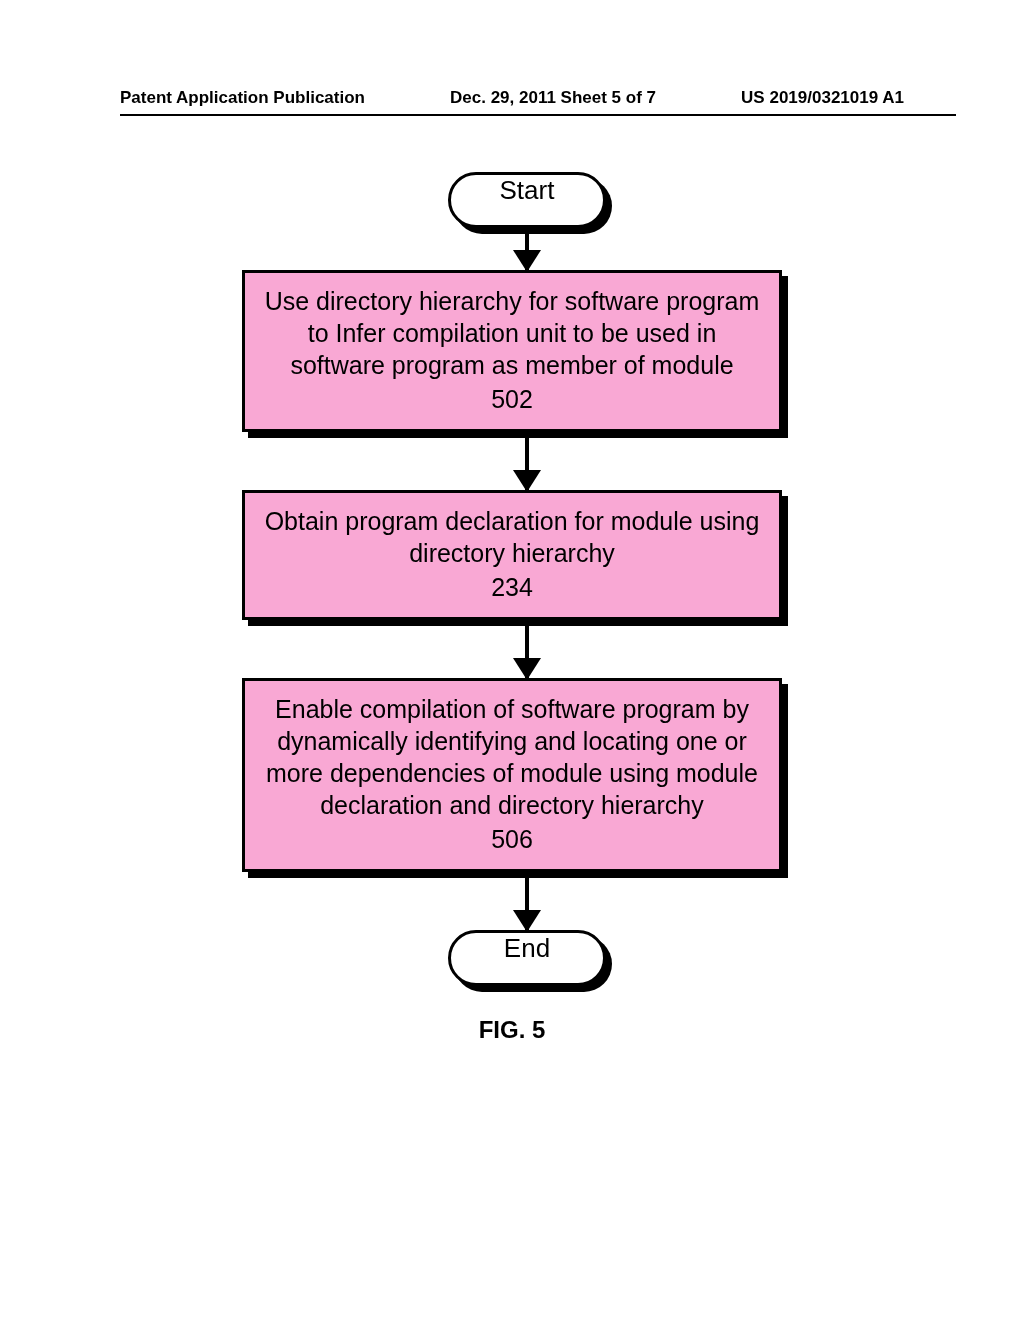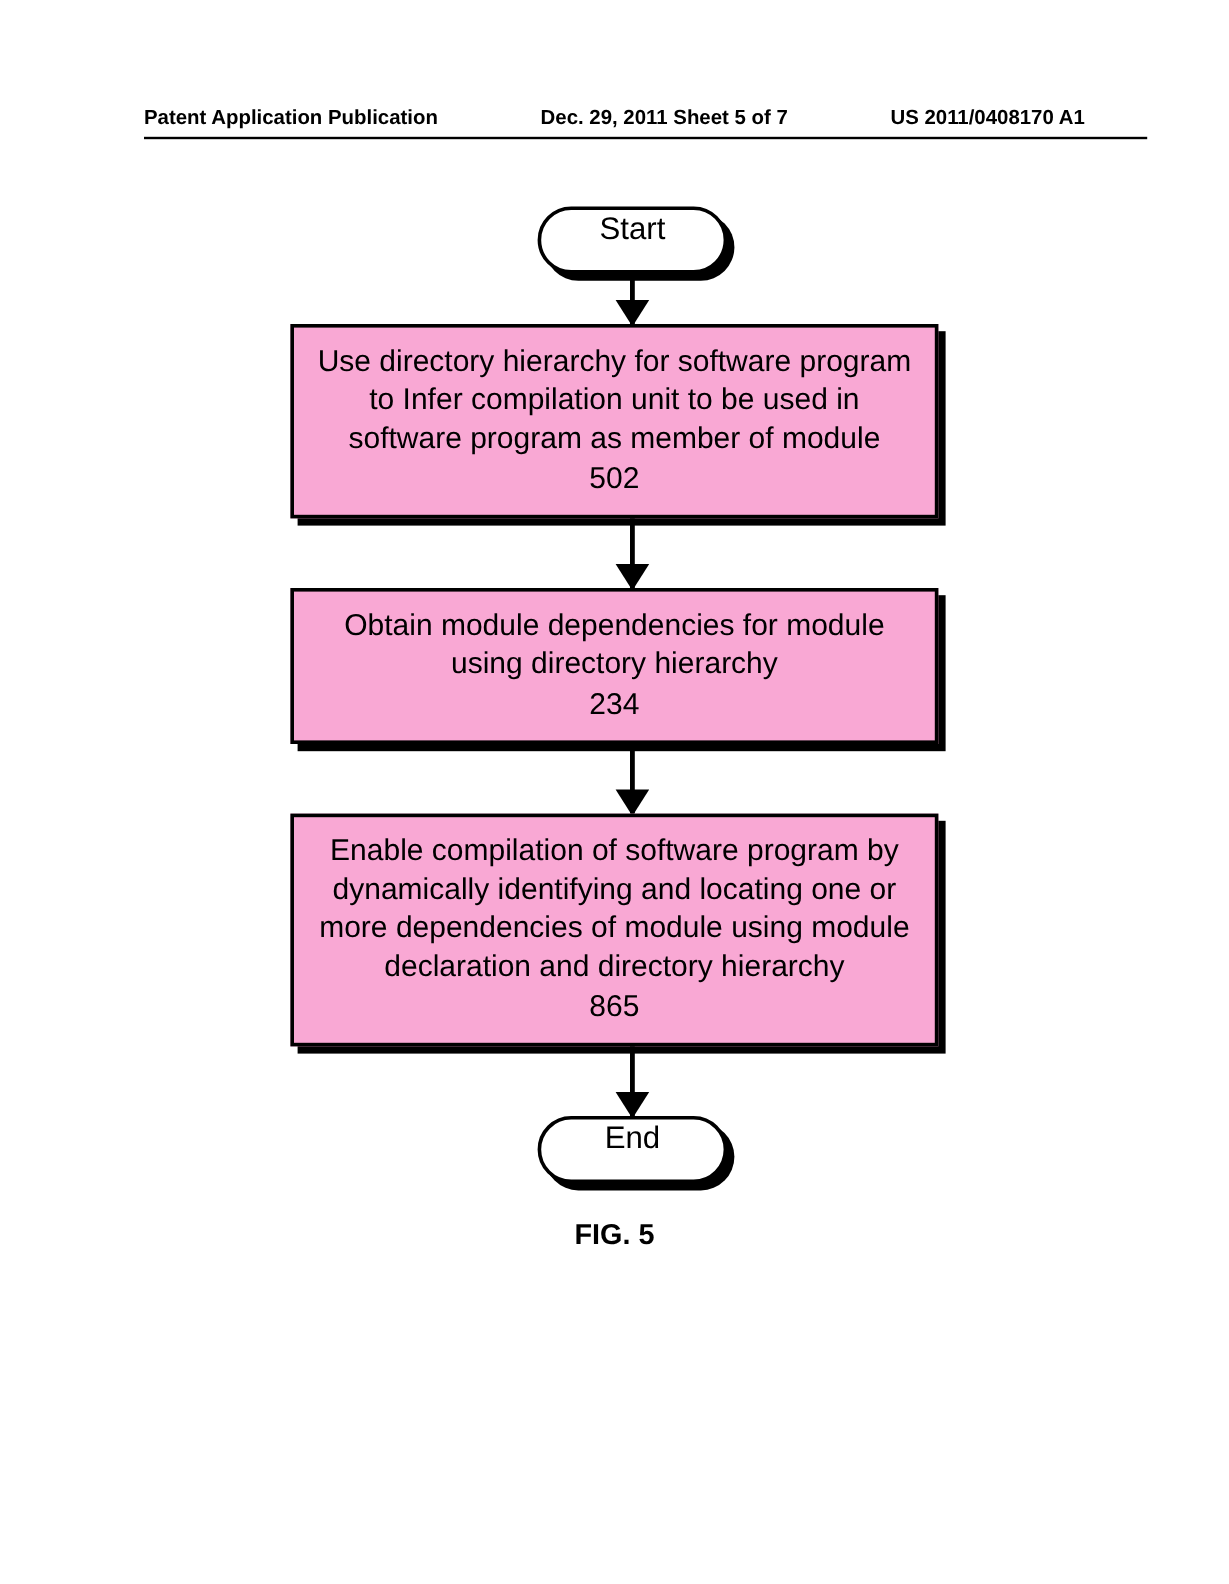--- a/index.html
+++ b/index.html
@@ -133,21 +133,21 @@
     font-size: 24px;
     font-weight: bold;
   }
 </style>
 </head>
 <body>
 
 <div class="header">
   <span>Patent Application Publication</span>
   <span>Dec. 29, 2011  Sheet 5 of 7</span>
-  <span class="header-right">US 2011/0408170 A1</span>
+  <span class="header-right">US 2019/0321019 A1</span>
 </div>
 <div class="header-line"></div>
 
 <div class="flowchart">
 
   <div class="terminal">
     <div class="terminal-shadow"></div>
     <div class="terminal-body">
       <span>Start</span>
     </div>
@@ -161,32 +161,32 @@
       <span>Use directory hierarchy for software program to Infer compilation unit to be used in software program as member of module</span>
       <span class="process-ref">502</span>
     </div>
   </div>
 
   <div class="arrow a2"></div>
 
   <div class="process">
     <div class="process-shadow"></div>
     <div class="process-body">
-      <span>Obtain module dependencies for module using directory hierarchy</span>
+      <span>Obtain program declaration for module using directory hierarchy</span>
       <span class="process-ref">234</span>
     </div>
   </div>
 
   <div class="arrow a3"></div>
 
   <div class="process">
     <div class="process-shadow"></div>
     <div class="process-body">
       <span>Enable compilation of software program by dynamically identifying and locating one or more dependencies of module using module declaration and directory hierarchy</span>
-      <span class="process-ref">865</span>
+      <span class="process-ref">506</span>
     </div>
   </div>
 
   <div class="arrow a4"></div>
 
   <div class="terminal">
     <div class="terminal-shadow"></div>
     <div class="terminal-body">
       <span>End</span>
     </div>

